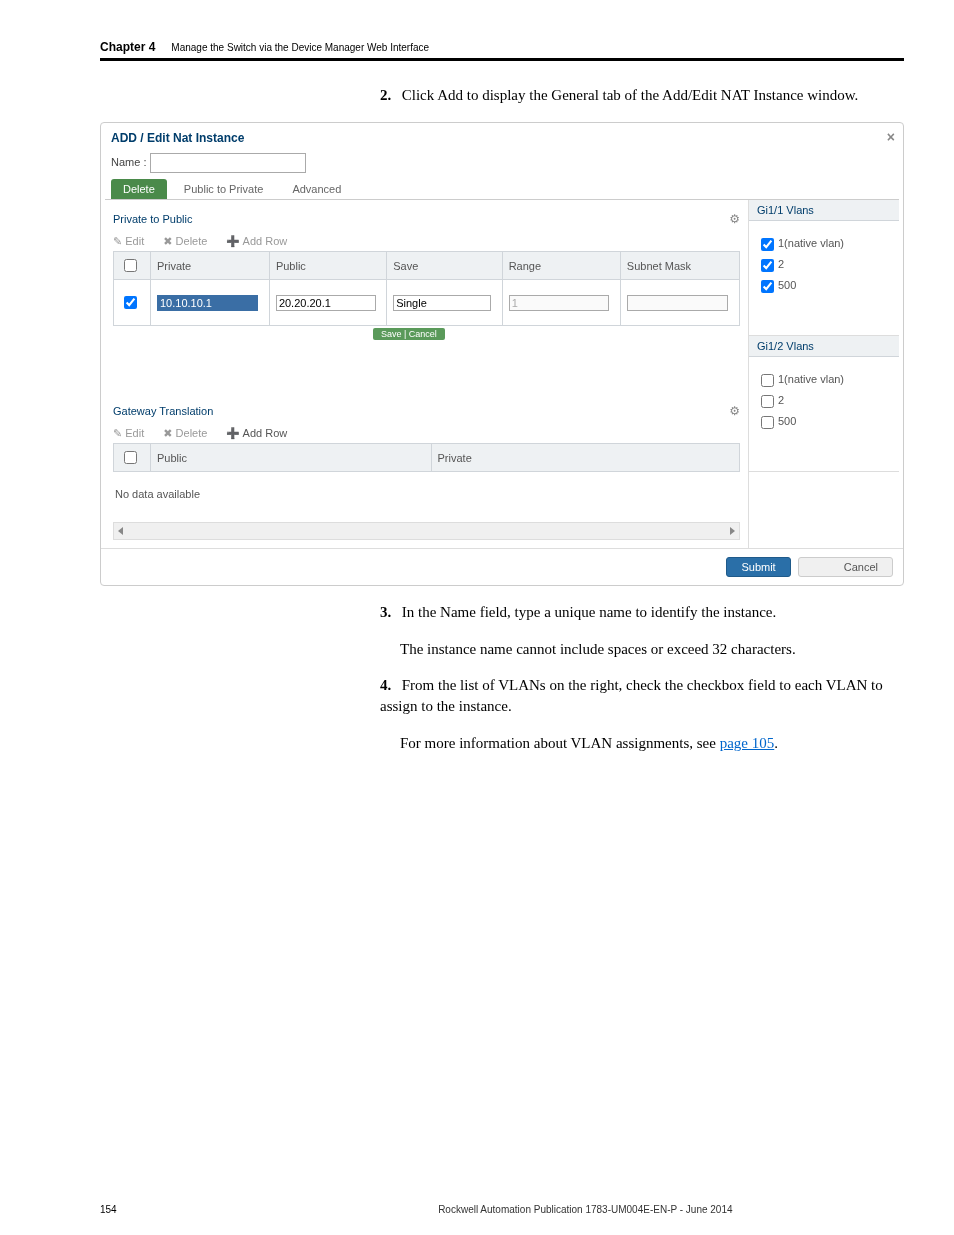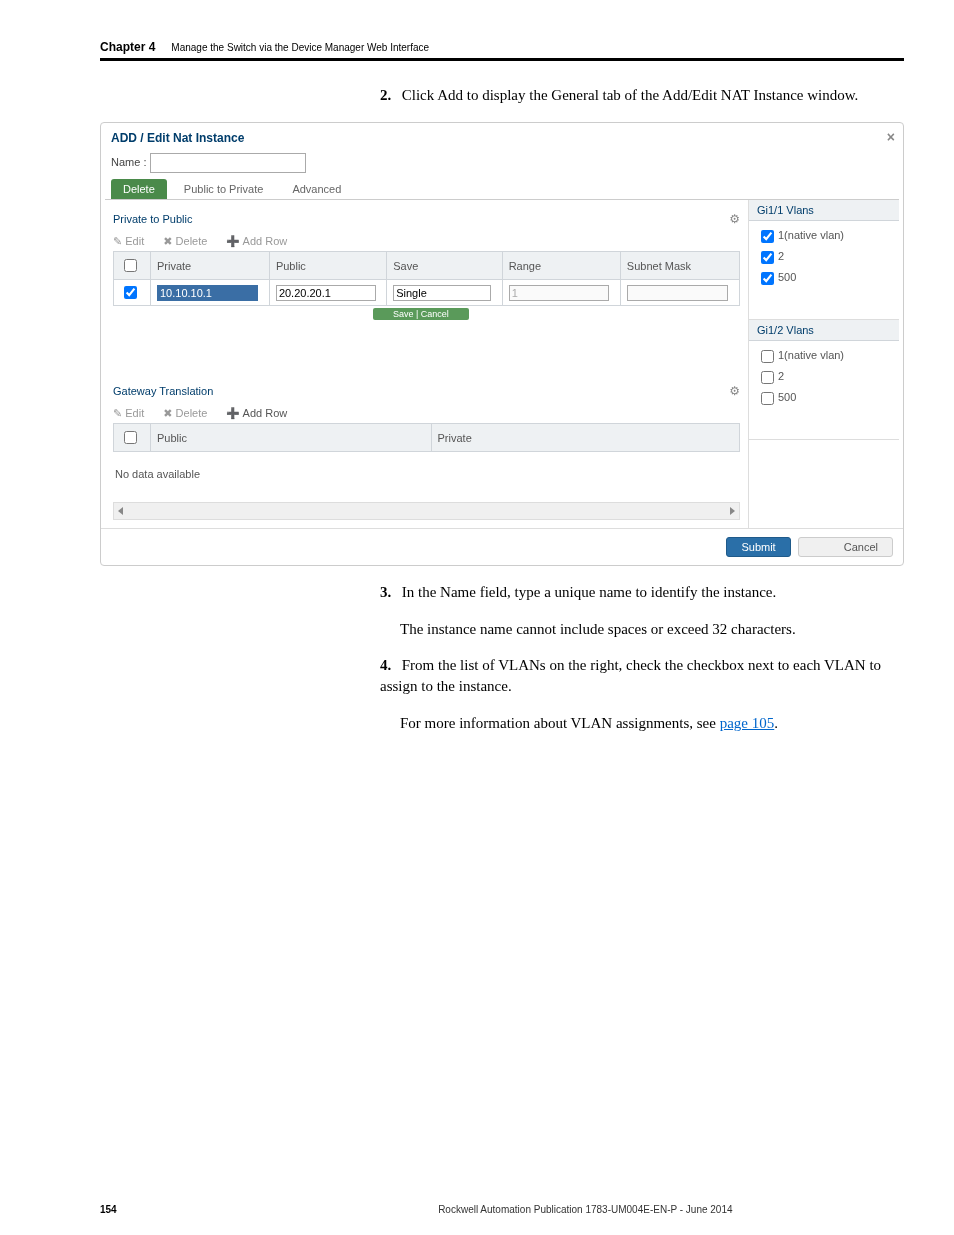--- a/index.html
+++ b/index.html
@@ -140,21 +140,21 @@
     background: #eef1f3;
     border: 1px solid #d0d5da;
     padding: 4px 6px;
     font-weight: normal;
     text-align: left;
     color: #555;
     font-size: 11px;
   }
   .tbl td {
     border: 1px solid #d0d5da;
-    padding: 3px 6px;
+    padding: 13px 6px;
     font-size: 11px;
   }
   .cell-input {
     border: 1px solid #aaa;
     width: 90%;
     font-size: 11px;
     padding: 1px 2px;
   }
   .selected-input {
     background: #3a6ea5;
@@ -162,33 +162,33 @@
     border: 1px solid #3a6ea5;
     padding: 1px 2px;
     width: 90%;
     font-size: 11px;
   }
   .savecancel {
     display: inline-block;
     background: #5a9a5a;
     color: #fff;
     font-size: 9px;
-    padding: 1px 20px;
+    padding: 1px 8px;
     border-radius: 2px;
     margin-top: 2px;
     margin-left: 260px;
   }
   .vlan-header {
     background: #eef1f3;
     border-bottom: 1px solid #d0d5da;
     padding: 4px 8px;
     color: #003d6b;
   }
   .vlan-list {
-    padding: 4px 8px;
+    padding: 12px 8px;
     height: 90px;
     border-bottom: 1px solid #ddd;
     position: relative;
   }
   .vlan-item {
     display: block;
     margin: 2px 0;
     font-size: 11px;
     color: #555;
   }
@@ -248,21 +248,21 @@
     position: fixed;
     bottom: 20px;
     left: 100px;
     right: 50px;
     width: 804px;
     display: flex;
     justify-content: space-between;
     font-size: 10px;
     font-family: Arial, sans-serif;
   }
-  .page-num { font-weight: bold; }
+  .page-num { font-weight: normal; }
   .pub { color: #333; margin-left: 150px; }
 </style>
 </head>
 <body>
 
 <div class="page">
 
   <div class="header-line">
     <span class="chapter-label">Chapter 4</span>
     <span class="chapter-title">Manage the Switch via the Device Manager Web Interface</span>
@@ -368,21 +368,21 @@
   </div>
 
   <p class="step-text">
     <span class="step-num">3.</span>
     <span>In the Name field, type a unique name to identify the instance.</span>
   </p>
   <p class="step-text-indent">The instance name cannot include spaces or exceed 32 characters.</p>
 
   <p class="step-text">
     <span class="step-num">4.</span>
-    <span>From the list of VLANs on the right, check the checkbox next to each VLAN to assign to the instance.</span>
+    <span>From the list of VLANs on the right, check the checkbox field to each VLAN to assign to the instance.</span>
   </p>
   <p class="step-text-indent">
     <span>For more information about VLAN assignments, see </span><a href="#" class="link">page 105</a><span>.</span>
   </p>
 
 </div>
 
 <div class="page-footer">
   <span class="page-num">154</span>
   <span class="pub">Rockwell Automation Publication 1783-UM004E-EN-P - June 2014</span>

